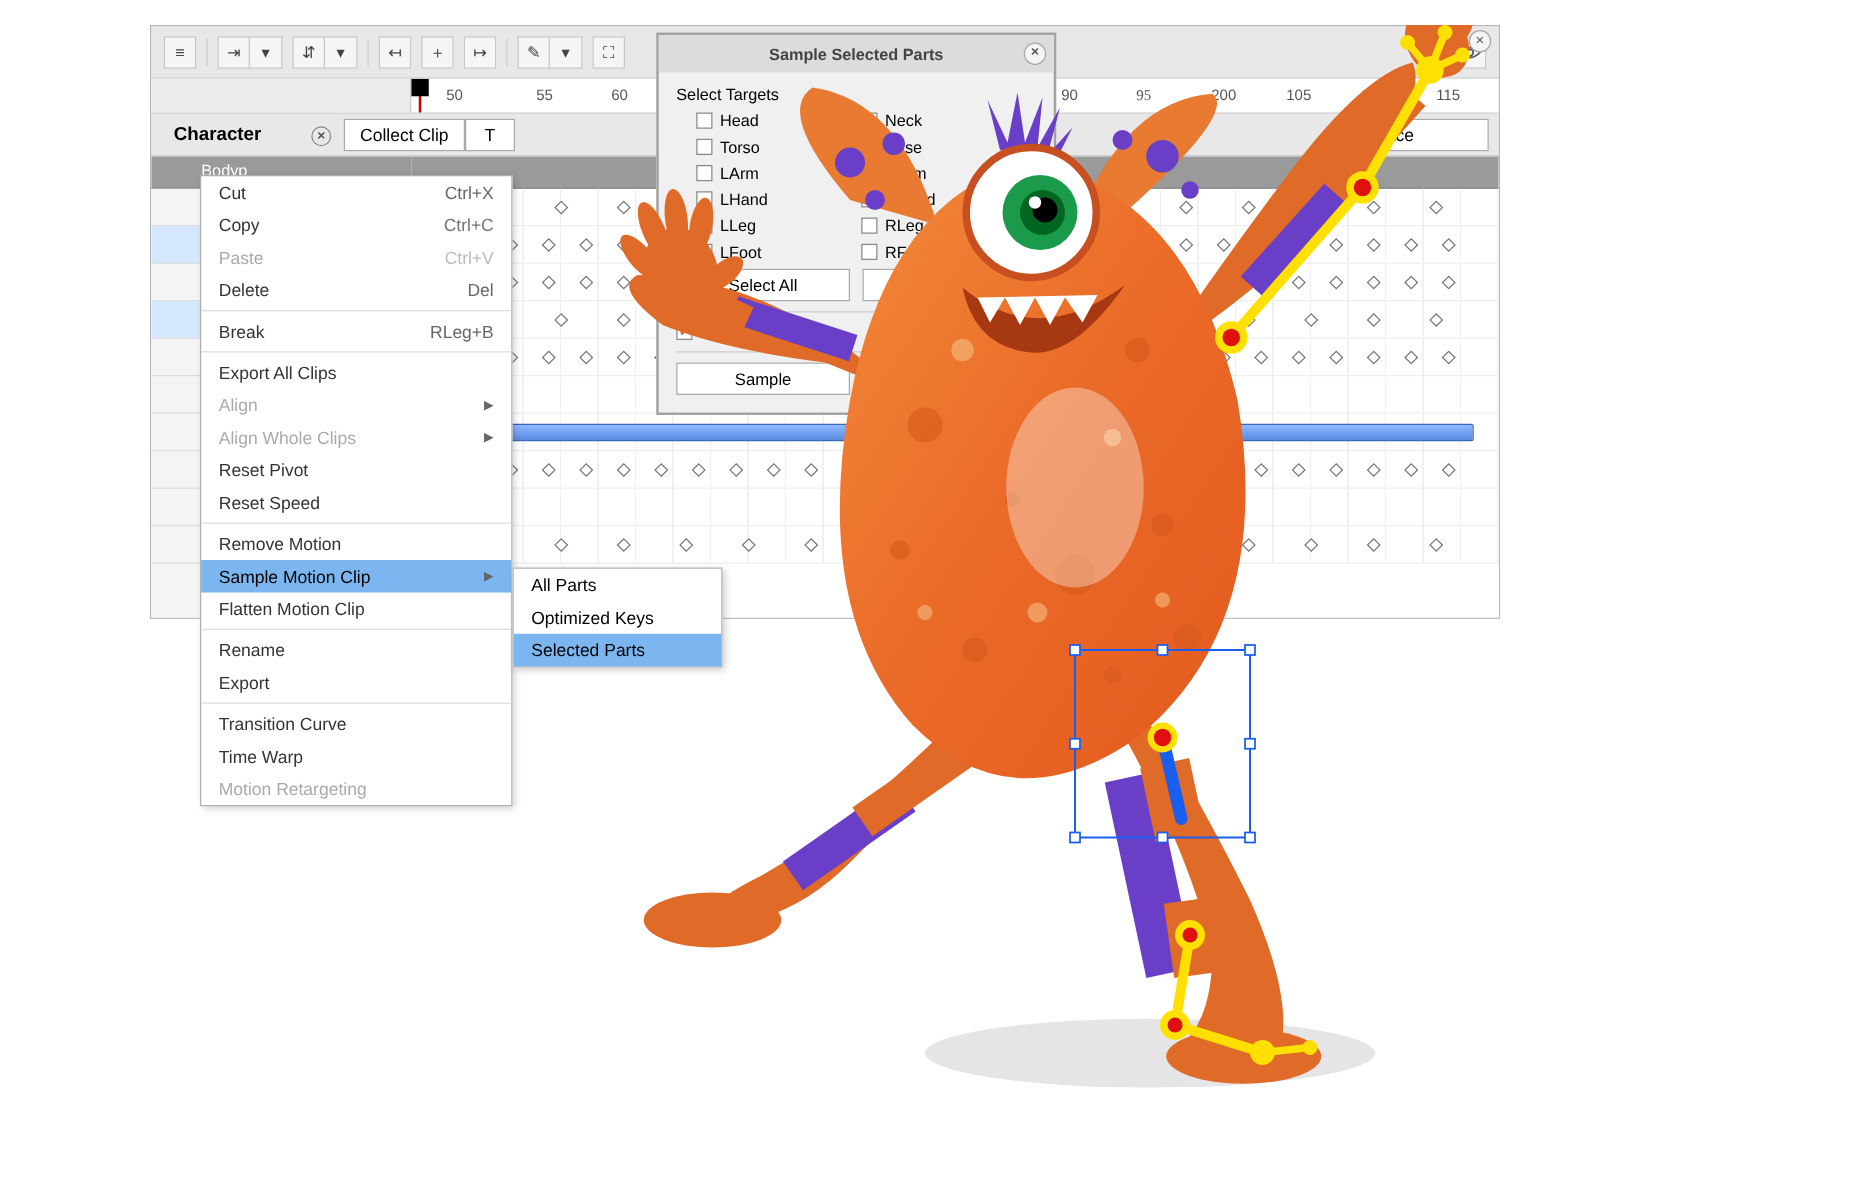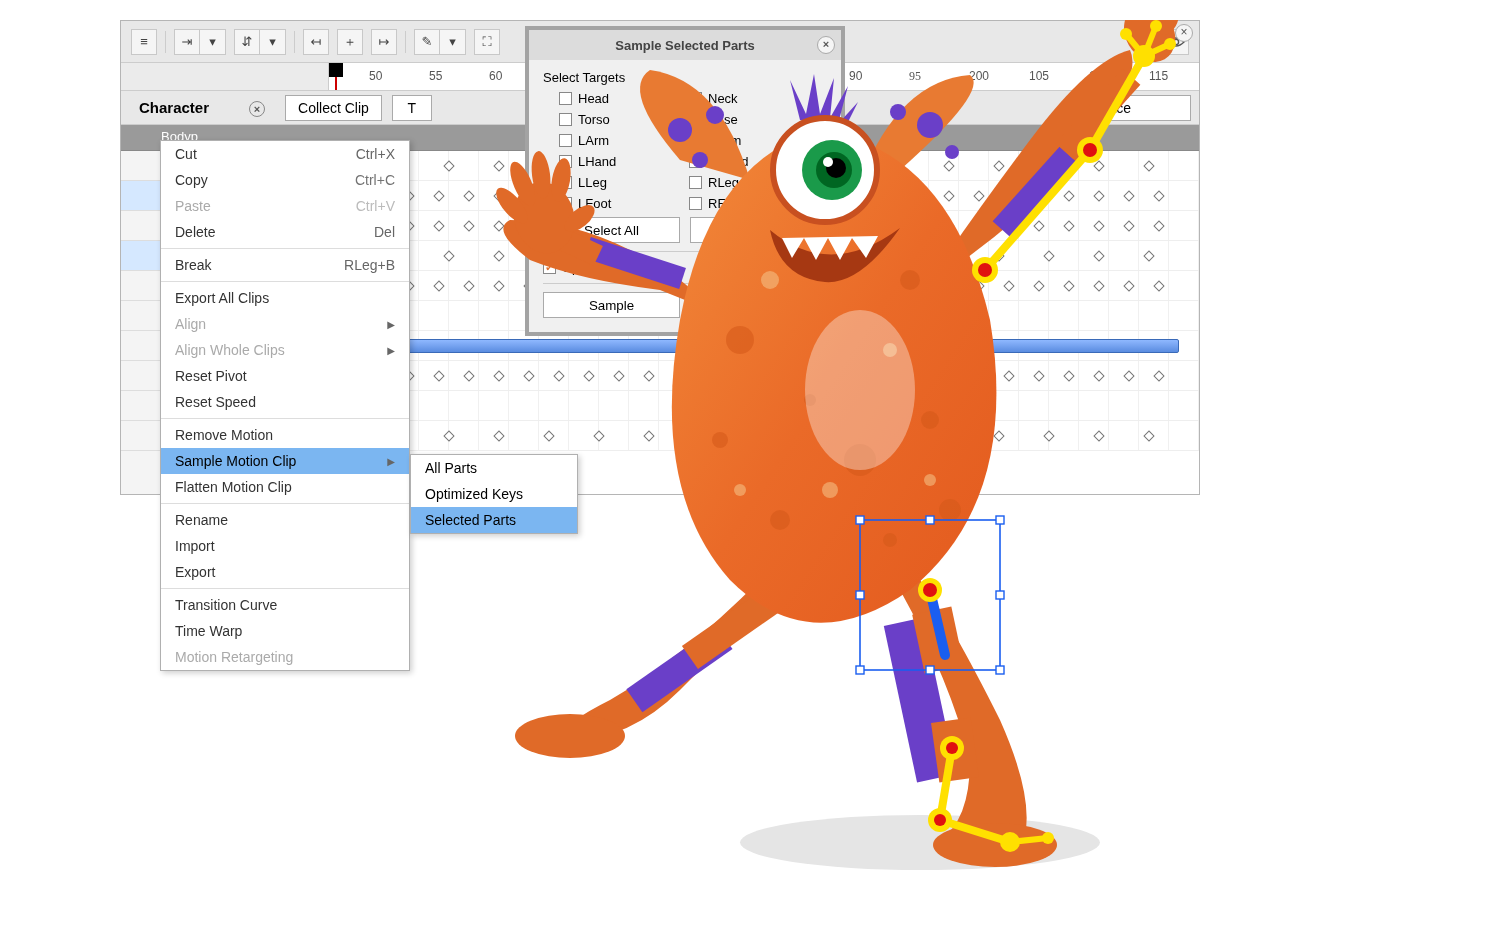--- a/index.html
+++ b/index.html
@@ -19,21 +19,21 @@
   .tb-drop .arrow { width: 14px; border-left:none; justify-content: center; }
   .eye { margin-left: auto; width: 26px; height: 26px; border: 1px solid #c8c8c8; background: #f5f5f5; display:flex;align-items:center;justify-content:center; }
 
   .ruler { height: 28px; background: #fff; border-bottom: 1px solid #ccc; display: flex; position: relative; }
   .ruler-left { width: 208px; border-right: 1px solid #ccc; background: #ebebeb; }
   .ruler-track { flex:1; position:relative; overflow:hidden; font-size:12px; color:#555; }
   .ruler-num { position:absolute; top:6px; }
   .playhead { position:absolute; top:0; bottom:-420px; width:2px; background:#cc0000; }
   .playhead::before { content:""; position:absolute; top:0; left:-6px; width:14px; height:14px; background:#000; }
 
-  .tabs { height: 34px; display:flex; align-items:center; gap:10px; padding: 4px 8px; background:#e8e8e8; border-bottom:1px solid #ccc; }
+  .tabs { height: 34px; display:flex; align-items:center; padding: 4px 8px; background:#e8e8e8; border-bottom:1px solid #ccc; }
   .tab-title { font-weight:bold; font-size:15px; padding: 4px 10px; }
   .tab-close { display:inline-flex; width:16px; height:16px; border:1px solid #888; border-radius:50%; align-items:center; justify-content:center; font-size:11px; color:#555; margin-left:40px; }
   .col-btn { height: 26px; padding: 0 12px; border: 1px solid #aaa; background: #fff; font-size: 14px; cursor: pointer; }
 
   .track-area { position:absolute; left:0; right:0; top:104px; bottom:0; background:#fff; overflow:hidden; }
   .track-head { position:absolute; left:0; top:0; width:208px; height:26px; background:#9a9a9a; color:#fff; padding:4px 10px 4px 40px; font-size:13px; border-bottom:1px solid #888; }
   .tracks { position:absolute; left:0; top:26px; width:208px; bottom:0; background:#f4f4f4; }
   .track-row { height:30px; border-bottom:1px solid #ddd; }
   .track-row.active { background:#d5e8ff; }
   .keys { position:absolute; left:208px; top:0; right:0; bottom:0; background:#fff; }
@@ -52,21 +52,21 @@
   .ctx-item.hover { background:#7bb6f1; color:#000; }
   .ctx-sep { height:1px; background:#ddd; margin:3px 0; }
   .ctx-sub {
     position:absolute; left:410px; top:454px; width:168px; background:#fff; border:1px solid #b0b0b0; box-shadow:2px 2px 6px rgba(0,0,0,.2); font-size:14px; z-index:41;
   }
   .ctx-sub .ctx-item.hover { background:#7bb6f1; }
   .sub-arrow { font-size:10px; color:#666; }
 
   
   .dlg {
-    position:absolute; left:525px; top:26px; width:320px; background:#f0f0f0; border:4px solid #a3a3a3; z-index:30;
+    position:absolute; left:525px; top:26px; width:320px; background:#f0f0f0; border:2px solid #a3a3a3; z-index:30;
   }
   .dlg-title { height:30px; background:#dcdcdc; display:flex; align-items:center; justify-content:center; font-size:13px; font-weight:bold; color:#444; position:relative; }
   .dlg-x { position:absolute; right:6px; top:6px; width:18px; height:18px; border:1px solid #aaa; border-radius:50%; text-align:center; line-height:15px; font-size:11px; color:#555; background:#f5f5f5; cursor:pointer;}
   .dlg-body { padding:10px 14px 14px; font-size:13px; }
   .dlg-row { display:flex; gap:8px; margin:6px 16px; }
   .dlg-col { flex:1; display:flex; align-items:center; gap:6px; }
   .cb { width:13px; height:13px; border:1px solid #888; background:#fff; display:inline-flex; align-items:center; justify-content:center; font-size:10px; color:#e07030;}
   .dlg-btn { flex:1; height:26px; border:1px solid #aaa; background:#fff; cursor:pointer; }
   .dlg-buttons { display:flex; gap:10px; margin-top:6px; }
   .dlg-sep { height:1px; background:#ccc; margin:8px 0; }
@@ -108,21 +108,21 @@
           <path d="M1 6 Q9 -2 17 6 Q9 14 1 6 Z" fill="none" stroke="#555" stroke-width="1.4"></path>
           <circle cx="9" cy="6" r="2.6" fill="none" stroke="#555" stroke-width="1.4"></circle>
         </svg>
     </div>
   </div>
 
   <div class="ruler">
     <div class="ruler-left"></div>
     <div class="ruler-track" id="ruler-track">
       <div class="playhead" style="left:6px"></div>
-    <div class="ruler-num" style="left: 40px;">50</div>
+    <div class="ruler-num" style="left: 28px;">50</div>
         <div class="ruler-num" style="left: 100px;">55</div>
         <div class="ruler-num" style="left: 160px;">60</div>
         <div class="ruler-num" style="left: 220px;">65</div>
         <div class="ruler-num" style="left: 280px;">70</div>
         <div class="ruler-num" style="left: 340px;">75</div>
         <div class="ruler-num" style="left: 400px;">80</div>
         <div class="ruler-num" style="left: 460px;">85</div>
         <div class="ruler-num" style="left: 520px;">90</div>
         <div class="ruler-num" style="left: 580px; font-family: Liberation Serif, serif;">95</div>
         <div class="ruler-num" style="left: 640px;">200</div>
@@ -478,23 +478,20 @@
       <span class="sub-arrow">▶</span>
     </div>
     <div class="ctx-item">
       <span>Flatten Motion Clip</span>
     </div>
     <div class="ctx-sep"></div>
     <div class="ctx-item">
       <span>Rename</span>
     </div>
     <div class="ctx-item">
-      <span>Import</span>
-    </div>
-    <div class="ctx-item">
       <span>Export</span>
     </div>
     <div class="ctx-sep"></div>
     <div class="ctx-item">
       <span>Transition Curve</span>
     </div>
     <div class="ctx-item">
       <span>Time Warp</span>
     </div>
     <div class="ctx-item disabled">

